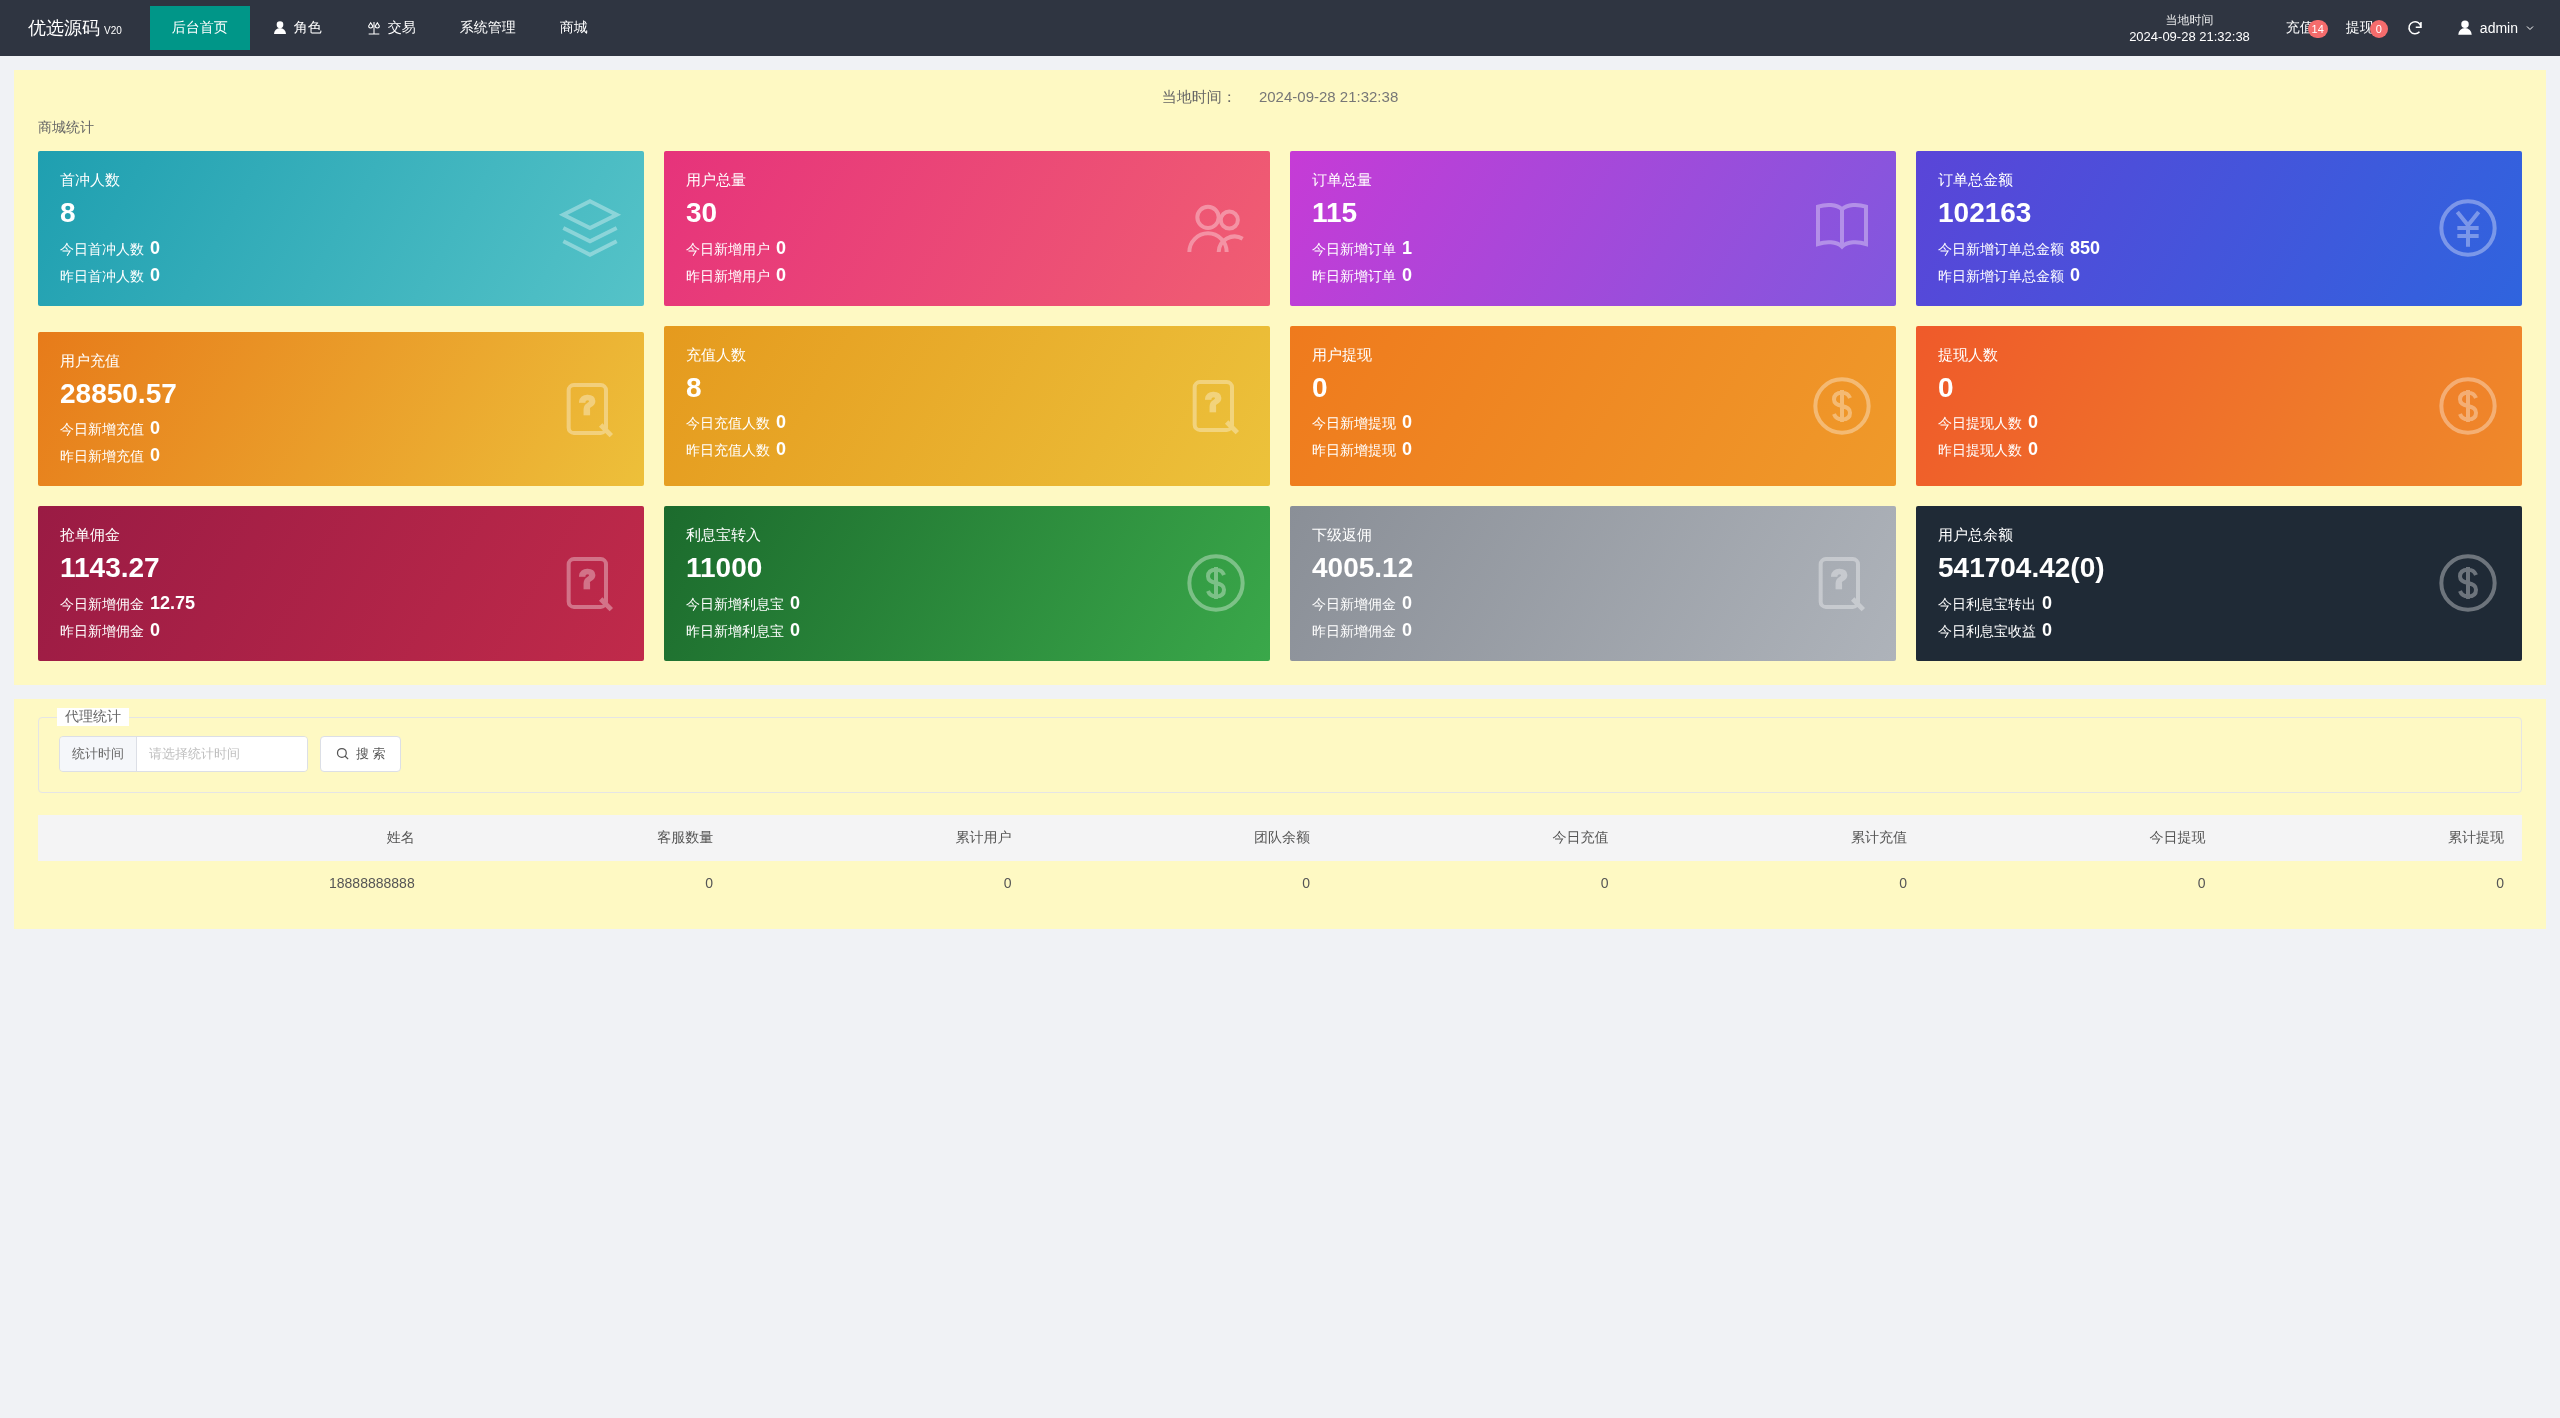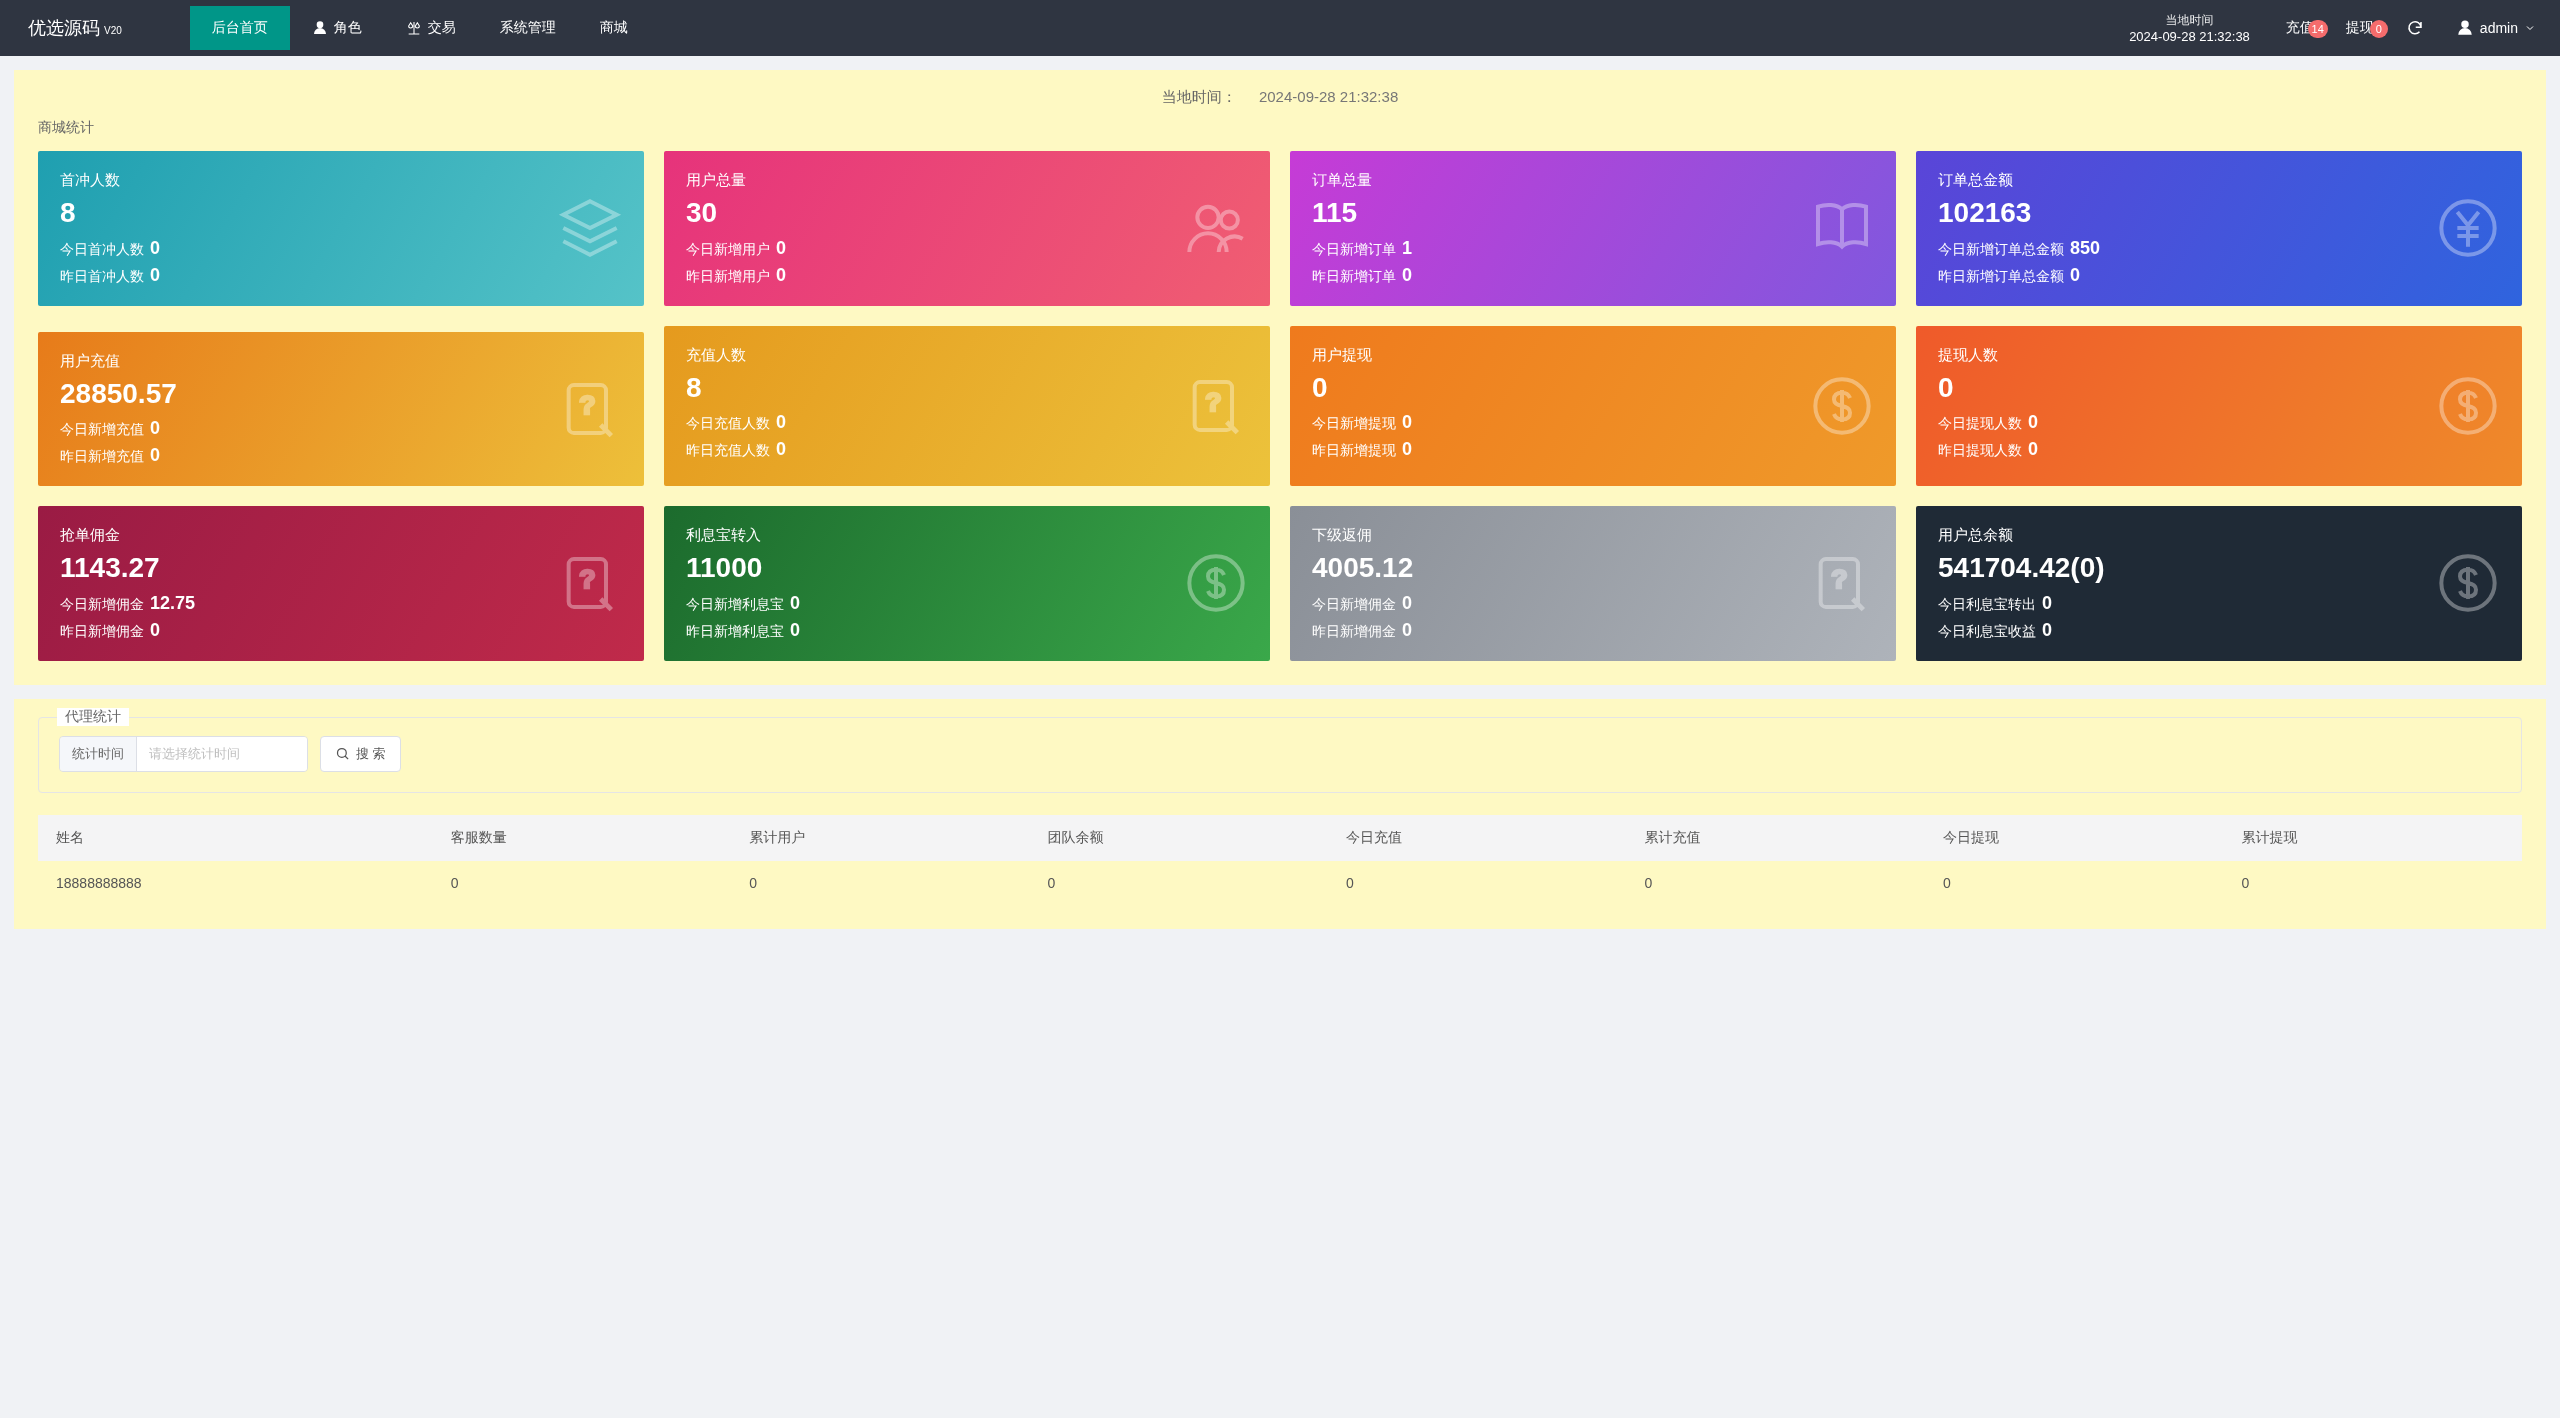--- a/index.html
+++ b/index.html
@@ -1,19 +1,19 @@
 <!DOCTYPE html>
 <html><head>
 <meta charset="utf-8">
 <style>
 * { margin: 0; padding: 0; box-sizing: border-box; }
 body { font-family: "Microsoft YaHei", Arial, sans-serif; background: #f0f2f5; font-size: 14px; color: #333; }
 
 
-.topbar { background: #2f3541; height: 56px; display: flex; align-items: center; color: #fff; gap: 40px; }
+.topbar { background: #2f3541; height: 56px; display: flex; align-items: center; color: #fff; }
 .logo { padding: 0 28px; font-size: 18px; font-weight: 500; display: flex; align-items: baseline; gap: 4px; }
 .logo sup { font-size: 10px; font-weight: normal; }
 .nav { display: flex; height: 44px; }
 .nav-item { padding: 0 22px; display: flex; align-items: center; gap: 6px; font-size: 14px; cursor: pointer; }
 .nav-item.active { background: #009688; }
 .nav-icon { width: 16px; height: 16px; fill: currentColor; }
 .topbar-right { margin-left: auto; display: flex; align-items: center; height: 56px; }
 .time-block { text-align: center; padding: 0 20px; }
 .time-block .lbl { font-size: 12px; opacity: .9; }
 .time-block .val { font-size: 13px; }
@@ -58,21 +58,21 @@
 .filter-row { display: flex; align-items: stretch; gap: 12px; }
 .input-group { display: flex; border: 1px solid #dcdfe6; border-radius: 4px; overflow: hidden; height: 36px; }
 .input-group .addon { background: #f5f7fa; padding: 0 12px; display: flex; align-items: center; color: #666; font-size: 13px; border-right: 1px solid #dcdfe6; }
 .input-group input { border: none; outline: none; padding: 0 12px; width: 170px; font-size: 13px; color: #333; }
 .input-group input::placeholder { color: #bfbfbf; }
 .btn { border: 1px solid #dcdfe6; background: #fff; border-radius: 4px; padding: 0 14px; height: 36px; display: flex; align-items: center; gap: 6px; cursor: pointer; font-size: 13px; color: #555; }
 .btn svg { width: 15px; height: 15px; fill: none; stroke: #555; stroke-width: 2; }
 
 
 .table { width: 100%; border-collapse: collapse; margin-top: 22px; }
-.table th, .table td { text-align: left; padding: 14px 18px; font-size: 14px; }
+.table th, .table td { text-align: right; padding: 14px 18px; font-size: 14px; }
 .table thead th { background: #f4f4f5; color: #555; font-weight: 500; }
 .table tbody td { color: #555; border-bottom: 0; }
 </style>
 </head>
 <body>
 
 <div class="topbar">
   <div class="logo">
     <span>优选源码</span>
     <sup>V20</sup>

